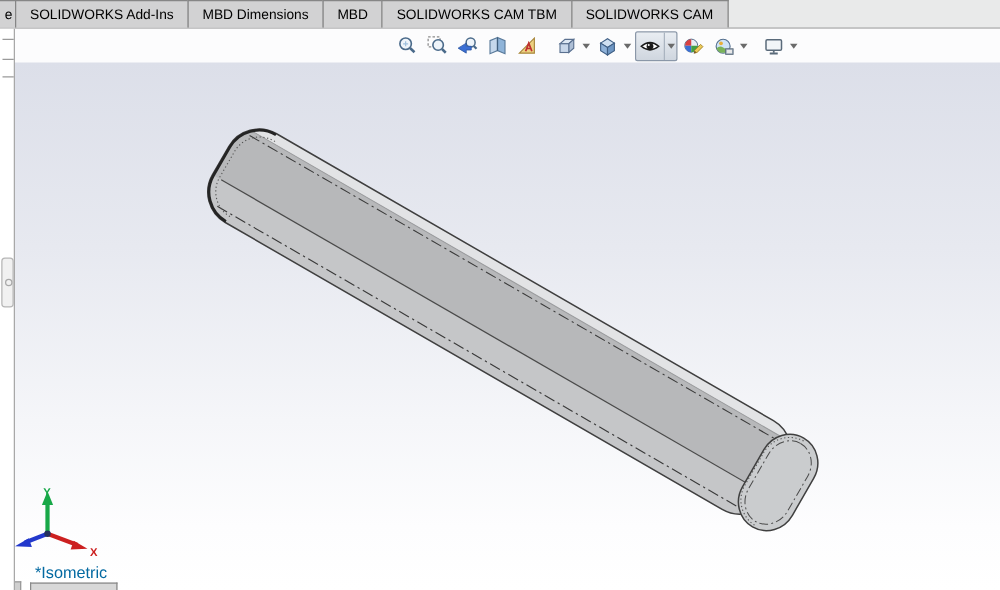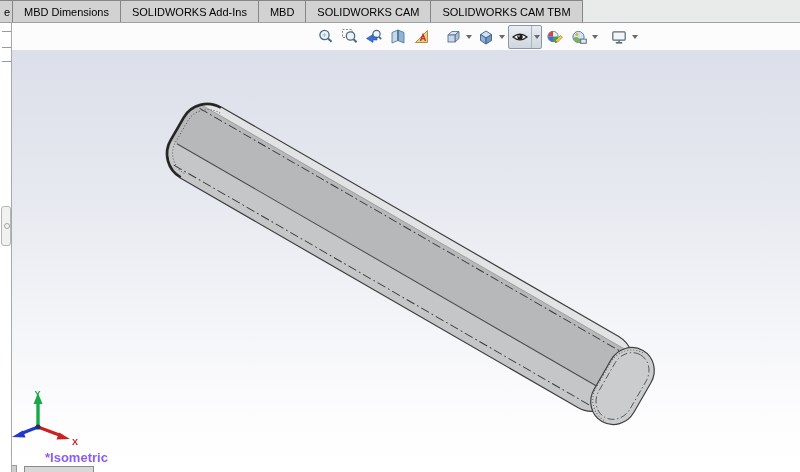--- a/index.html
+++ b/index.html
@@ -54,44 +54,44 @@
   .btn-group.pressed{
     border:1px solid #8a97a8;background:linear-gradient(#e9edf2,#cfd6df);
     border-radius:2px;height:24px;box-sizing:border-box;
   }
   .btn-group.pressed .dd{border-left:1px solid #aab4c0;height:22px;}
   .sp{width:5px;}
   
   .model-svg{position:absolute;left:0;top:0;z-index:2;}
   .triad-svg{position:absolute;left:6px;top:364px;z-index:3;}
   .view-label{
-    position:absolute;left:45px;top:427px;z-index:4;
-    font-size:13px;font-weight:bold;color:#8b5cf6;letter-spacing:0px;
+    position:absolute;left:28px;top:427px;z-index:4;
+    font-size:13px;font-weight:normal;color:#0369a1;letter-spacing:0px;
   }
   .bottom-tab{
     position:absolute;left:24px;bottom:0;width:70px;height:6px;
     background:#d8d8d8;border:1px solid #8a8a8a;border-bottom:none;z-index:4;box-sizing:border-box;
   }
   .bottom-corner{
     position:absolute;left:0;bottom:0;width:17px;height:7px;
     background:#cfcfcf;border-top:1px solid #9a9a9a;border-right:1px solid #9a9a9a;z-index:4;box-sizing:border-box;
   }
 </style>
 </head>
 <body>
 
 <div class="app">
 
   <div class="tabbar">
     <div class="tab partial">e</div>
+    <div class="tab">SOLIDWORKS Add-Ins</div>
     <div class="tab">MBD Dimensions</div>
-    <div class="tab">SOLIDWORKS Add-Ins</div>
     <div class="tab">MBD</div>
+    <div class="tab">SOLIDWORKS CAM TBM</div>
     <div class="tab">SOLIDWORKS CAM</div>
-    <div class="tab">SOLIDWORKS CAM TBM</div>
   </div>
 
   <div class="body">
 
     <div class="viewport-bg"></div>
 
     <div class="left-strip">
       <div class="strip-frag" style="top:8px"></div>
       <div class="strip-frag" style="top:24px"></div>
       <div class="strip-frag" style="top:38px"></div>

